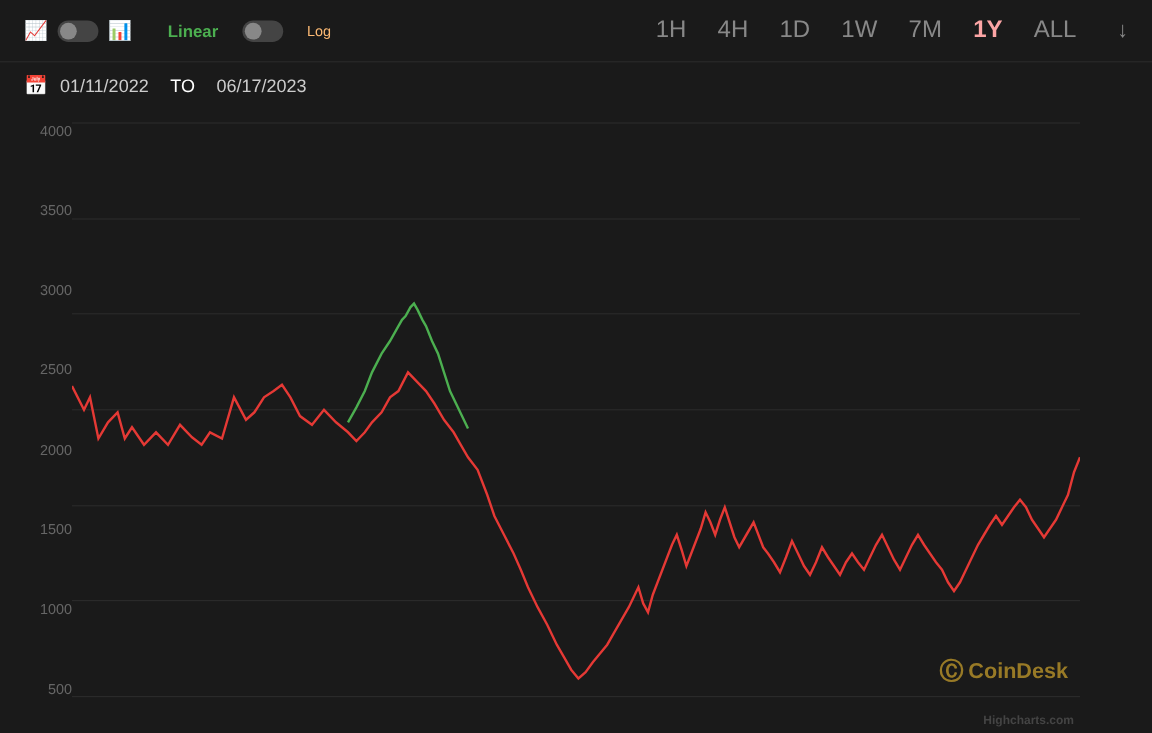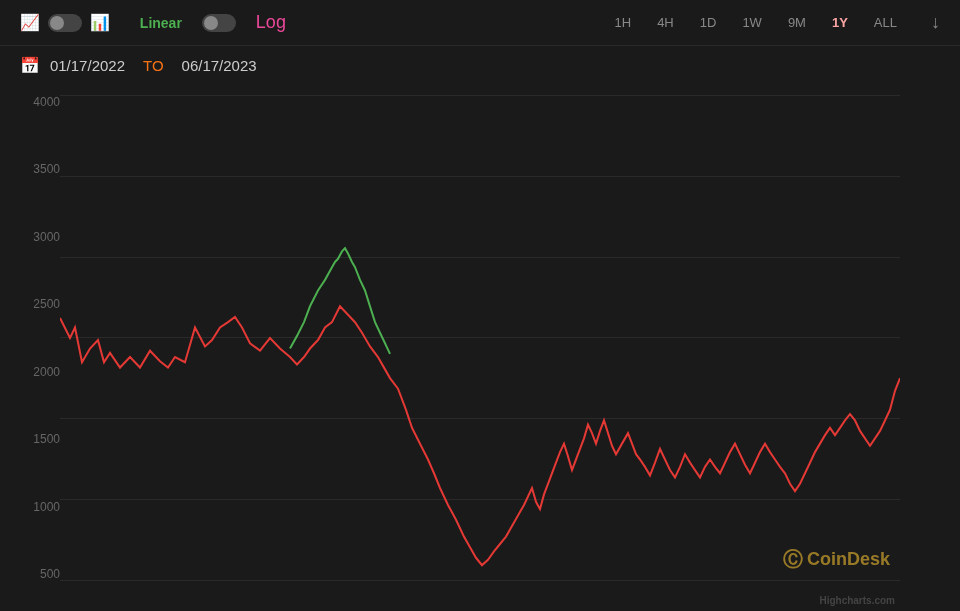--- a/index.html
+++ b/index.html
@@ -63,32 +63,32 @@
       align-items: center;
       gap: 20px;
       margin-left: 10px;
     }
     .label-linear {
       color: #4caf50;
       font-size: 14px;
       font-weight: bold;
     }
     .label-log {
-      color: #ec4899;
-      font-size: 18px;
+      color: #fdba74;
+      font-size: 12px;
     }
     .spacer { flex: 1; }
     .time-buttons {
       display: flex;
       align-items: center;
       gap: 18px;
     }
     .time-btn {
       color: #888;
-      font-size: 13px;
+      font-size: 20px;
       cursor: pointer;
       padding: 2px 4px;
       background: none;
       border: none;
     }
     .time-btn.active {
       color: #fca5a5;
       font-weight: bold;
     }
     .download-btn {
@@ -105,21 +105,21 @@
       padding: 10px 20px;
       gap: 10px;
       font-size: 15px;
       color: #ccc;
     }
     .date-range .cal-icon {
       font-size: 16px;
       color: #888;
     }
     .date-range .to-label {
-      color: #f97316;
+      color: #ffffff;
       margin: 0 8px;
     }
     .chart-area {
       flex: 1;
       position: relative;
       padding: 10px 60px 30px 60px;
     }
     .y-axis {
       position: absolute;
       left: 10px;
@@ -217,30 +217,30 @@
       <span class="label-log">Log</span>
     </div>
 
     <div class="spacer"></div>
 
     <div class="time-buttons">
       <button class="time-btn">1H</button>
       <button class="time-btn">4H</button>
       <button class="time-btn">1D</button>
       <button class="time-btn">1W</button>
-      <button class="time-btn">9M</button>
+      <button class="time-btn">7M</button>
       <button class="time-btn active">1Y</button>
       <button class="time-btn">ALL</button>
     </div>
     <button class="download-btn">↓</button>
   </div>
 
   <div class="date-range">
     <span class="cal-icon">📅</span>
-    <span>01/17/2022</span>
+    <span>01/11/2022</span>
     <span class="to-label">TO</span>
     <span>06/17/2023</span>
   </div>
 
   <div class="chart-area">
 
     <div class="grid-lines">
       <div class="grid-line"></div>
       <div class="grid-line"></div>
       <div class="grid-line"></div>

